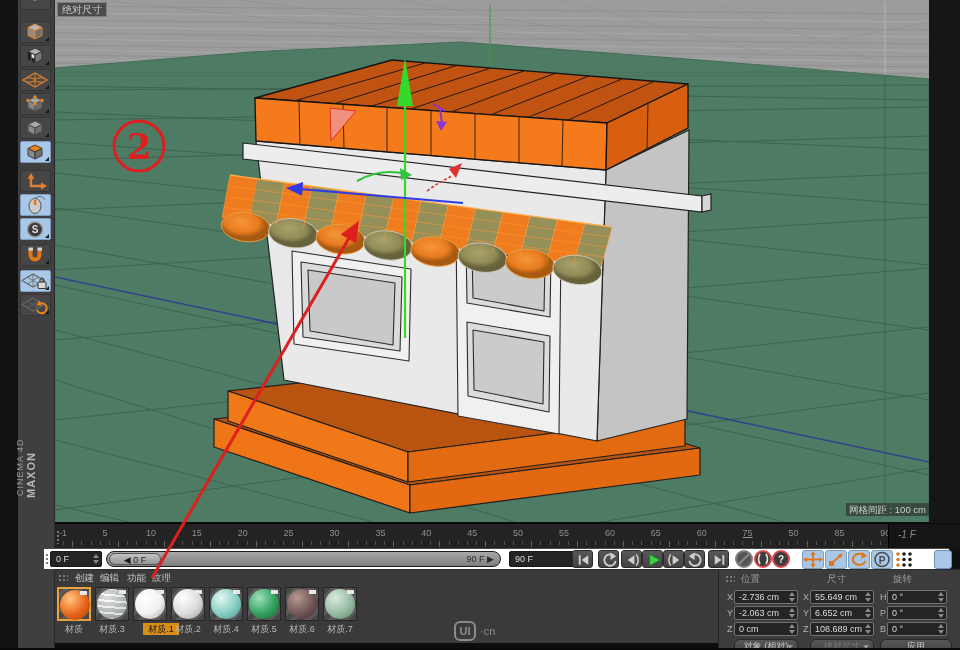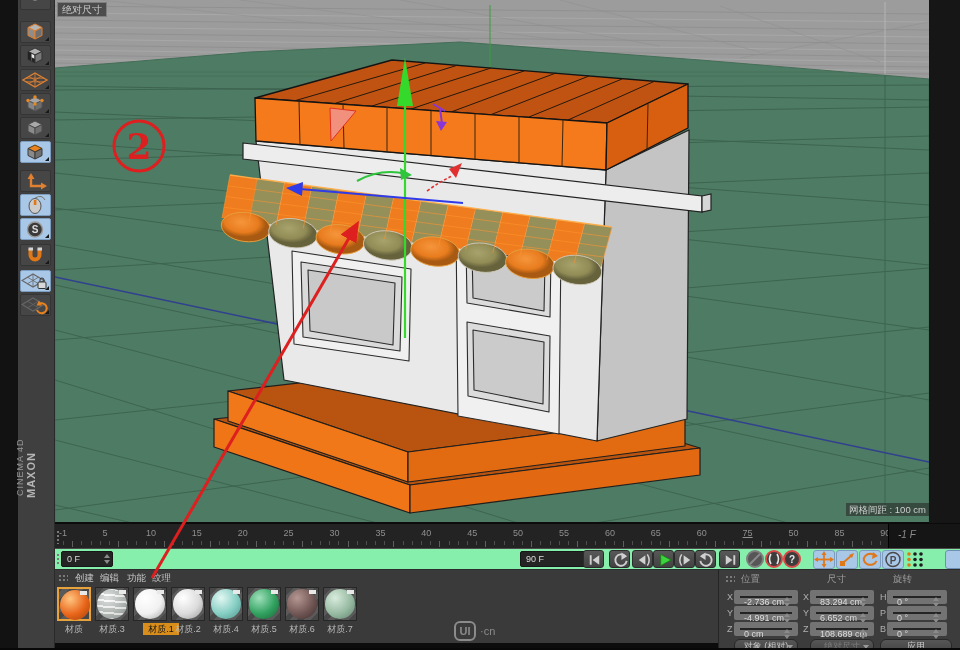--- a/index.html
+++ b/index.html
@@ -27,21 +27,21 @@
 
   
   #ruler{left:55px;top:523px;width:905px;height:25px;background:#232323;border-top:1px solid #0b0b0b;}
   .ruler-num{position:absolute;top:4px;font-size:9px;color:#8f8f8f;transform:translateX(-50%);}
   .tick{position:absolute;top:17px;width:1px;height:4px;background:#4e4e4e;}
   .tick.major{height:6px;background:#5f5f5f;}
   #ruler-endbox{position:absolute;left:833px;top:0;width:72px;height:25px;background:#151515;border-left:1px solid #000;}
   #ruler-endbox span{position:absolute;left:9px;top:5px;font-size:10px;color:#8a8a8a;font-style:italic;}
 
   
-  #controls{left:55px;top:548px;width:905px;height:21px;background:#86efac;border-top:1px solid #4a4a4a;}
+  #controls{left:44px;top:548px;width:905px;height:21px;background:#ffffff;border-top:1px solid #4a4a4a;}
   .field{position:absolute;top:2px;height:16px;background:#242424;border:1px solid #171717;border-radius:2px;color:#dcdcdc;font-size:9px;line-height:14px;padding-left:5px;}
   .spin{position:absolute;right:2px;top:2px;width:7px;height:10px;}
   .spin:before,.spin:after{content:"";position:absolute;left:1px;width:0;height:0;border-left:3px solid transparent;border-right:3px solid transparent;}
   .spin:before{top:0;border-bottom:4px solid #8a8a8a;}
   .spin:after{bottom:0;border-top:4px solid #8a8a8a;}
   #fslider{position:absolute;left:62px;top:2px;width:395px;height:16px;background:linear-gradient(#a8a8a8,#7f7f7f);border:1px solid #1c1c1c;border-radius:8px;}
   #fslider-handle{position:absolute;left:2px;top:1px;width:52px;height:12px;background:linear-gradient(#c2c2c2,#969696);border:1px solid #555;border-radius:6px;color:#1c1c1c;font-size:9px;line-height:12px;text-align:center;}
   #fslider-end{position:absolute;right:6px;top:1px;color:#2a2a2a;font-size:9px;line-height:13px;}
   .tbtn{position:absolute;top:1px;width:21px;height:18px;background:linear-gradient(#585858,#424242);border:1px solid #2b2b2b;border-radius:3px;}
   .tbtn svg{position:absolute;left:1px;top:1px;}
@@ -59,21 +59,21 @@
   .mtag{position:absolute;right:2px;top:2px;width:7px;height:4px;background:#e8e8e8;}
   .swatch-label{position:absolute;top:53px;width:36px;font-size:9px;color:#b8b8b8;text-align:center;line-height:12px;white-space:nowrap;overflow:hidden;}
   .swatch-label.sel{background:#d98e1c;color:#141414;}
   #mat-black-bar{left:55px;top:643px;width:663px;height:7px;background:#0c0c0c;}
   #bottom-black{left:0;top:648px;width:960px;height:2px;background:#080808;}
 
   
   #coords{left:718px;top:569px;width:242px;height:81px;background:#3c3c3c;border-top:1px solid #2c2c2c;border-left:1px solid #242424;}
   .chead{position:absolute;top:3px;font-size:9.5px;color:#9d9d9d;}
   .clabel{position:absolute;font-size:9px;color:#b0b0b0;}
-  .cfield{position:absolute;height:14px;background:#242424;border:6px solid #737373;border-radius:2px;color:#dcdcdc;font-size:9px;line-height:12px;padding-left:4px;}
+  .cfield{position:absolute;height:14px;background:#242424;border:1px solid #737373;border-radius:2px;color:#dcdcdc;font-size:9px;line-height:12px;padding-left:4px;}
   .cfield .spin{top:1px;}
   .cbtn{position:absolute;top:69px;height:14px;background:linear-gradient(#565656,#454545);border:1px solid #282828;border-radius:6px;font-size:9px;color:#c8c8c8;text-align:center;line-height:13px;}
   .cbtn.gray{color:#7a7a7a;}
   .cbtn .dd{position:absolute;right:4px;top:5px;width:0;height:0;border-left:3.5px solid transparent;border-right:3.5px solid transparent;border-top:4px solid #999;}
 
   
   #watermark{left:454px;top:621px;width:80px;height:22px;}
   #wm-badge{position:absolute;left:0;top:0;width:22px;height:20px;border:2px solid #8b8b8b;border-radius:6px;color:#8b8b8b;font-weight:bold;font-size:11px;text-align:center;line-height:17px;}
   #wm-suffix{position:absolute;left:26px;top:4px;color:#8b8b8b;font-size:11px;}
 
@@ -519,20 +519,30 @@
         <span>-1 F</span>
       </div>
   </div>
 
   <div class="abs" id="controls">
     <div class="grip" style="left:1px;top:4px;width:4px;height:13px;"></div>
     <div class="field" style="left:6px;width:52px;">
       <span>0 F</span>
       <span class="spin"></span>
     </div>
+    <div id="fslider">
+      <div id="fslider-handle">
+        <span>◀</span>
+        <span>0 F</span>
+      </div>
+      <div id="fslider-end">
+        <span>90 F</span>
+        <span>▶</span>
+      </div>
+    </div>
     <div class="field" style="left:465px;width:80px;">
       <span>90 F</span>
       <span class="spin"></span>
     </div>
 
     <div class="tbtn" style="left:528px;">
         <svg width="19" height="16" viewBox="0 0 20 16" fill="#d0d0d0">
           <rect x="5" y="3" width="2" height="10"></rect>
           <polygon points="15,3 8,8 15,13"></polygon>
         </svg>
@@ -678,27 +688,27 @@
   <div class="abs" id="coords">
     <div class="grip" style="left:6px;top:5px;width:10px;height:8px;"></div>
     <span class="chead" style="left:22px;">位置</span>
     <span class="chead" style="left:108px;">尺寸</span>
     <span class="chead" style="left:174px;">旋转</span>
 
     <span class="clabel" style="left:8px;top:22px;">X</span>
     <span class="clabel" style="left:8px;top:38px;">Y</span>
     <span class="clabel" style="left:8px;top:54px;">Z</span>
     <div class="cfield" style="left:15px;top:20px;width:64px;"><span>-2.736 cm</span><span class="spin"></span></div>
-    <div class="cfield" style="left:15px;top:36px;width:64px;"><span>-4.991 cm</span><span class="spin"></span></div>
+    <div class="cfield" style="left:15px;top:36px;width:64px;"><span>-2.063 cm</span><span class="spin"></span></div>
     <div class="cfield" style="left:15px;top:52px;width:64px;"><span>0 cm</span><span class="spin"></span></div>
 
     <span class="clabel" style="left:84px;top:22px;">X</span>
     <span class="clabel" style="left:84px;top:38px;">Y</span>
     <span class="clabel" style="left:84px;top:54px;">Z</span>
-    <div class="cfield" style="left:91px;top:20px;width:64px;"><span>83.294 cm</span><span class="spin"></span></div>
+    <div class="cfield" style="left:91px;top:20px;width:64px;"><span>55.649 cm</span><span class="spin"></span></div>
     <div class="cfield" style="left:91px;top:36px;width:64px;"><span>6.652 cm</span><span class="spin"></span></div>
     <div class="cfield" style="left:91px;top:52px;width:64px;"><span>108.689 cm</span><span class="spin"></span></div>
 
     <span class="clabel" style="left:161px;top:22px;">H</span>
     <span class="clabel" style="left:161px;top:38px;">P</span>
     <span class="clabel" style="left:161px;top:54px;">B</span>
     <div class="cfield" style="left:168px;top:20px;width:60px;"><span>0 °</span><span class="spin"></span></div>
     <div class="cfield" style="left:168px;top:36px;width:60px;"><span>0 °</span><span class="spin"></span></div>
     <div class="cfield" style="left:168px;top:52px;width:60px;"><span>0 °</span><span class="spin"></span></div>
 

